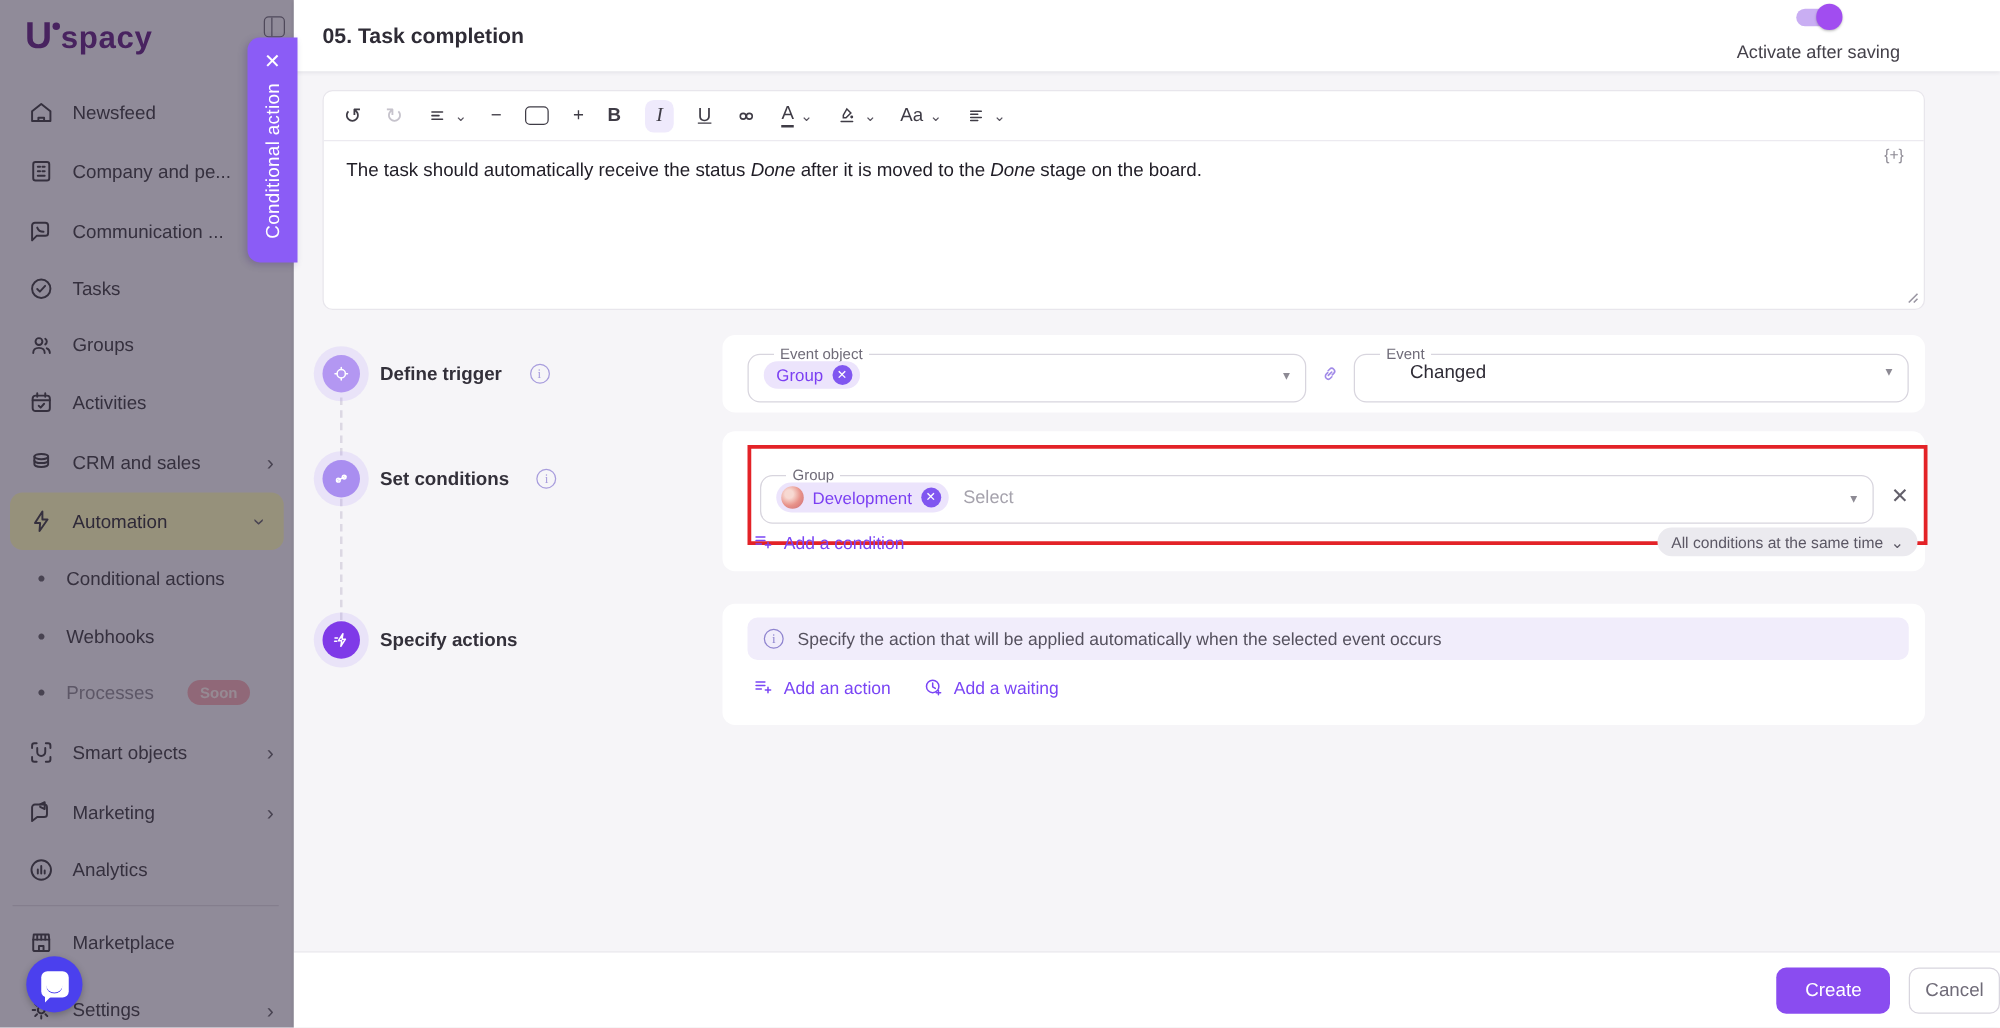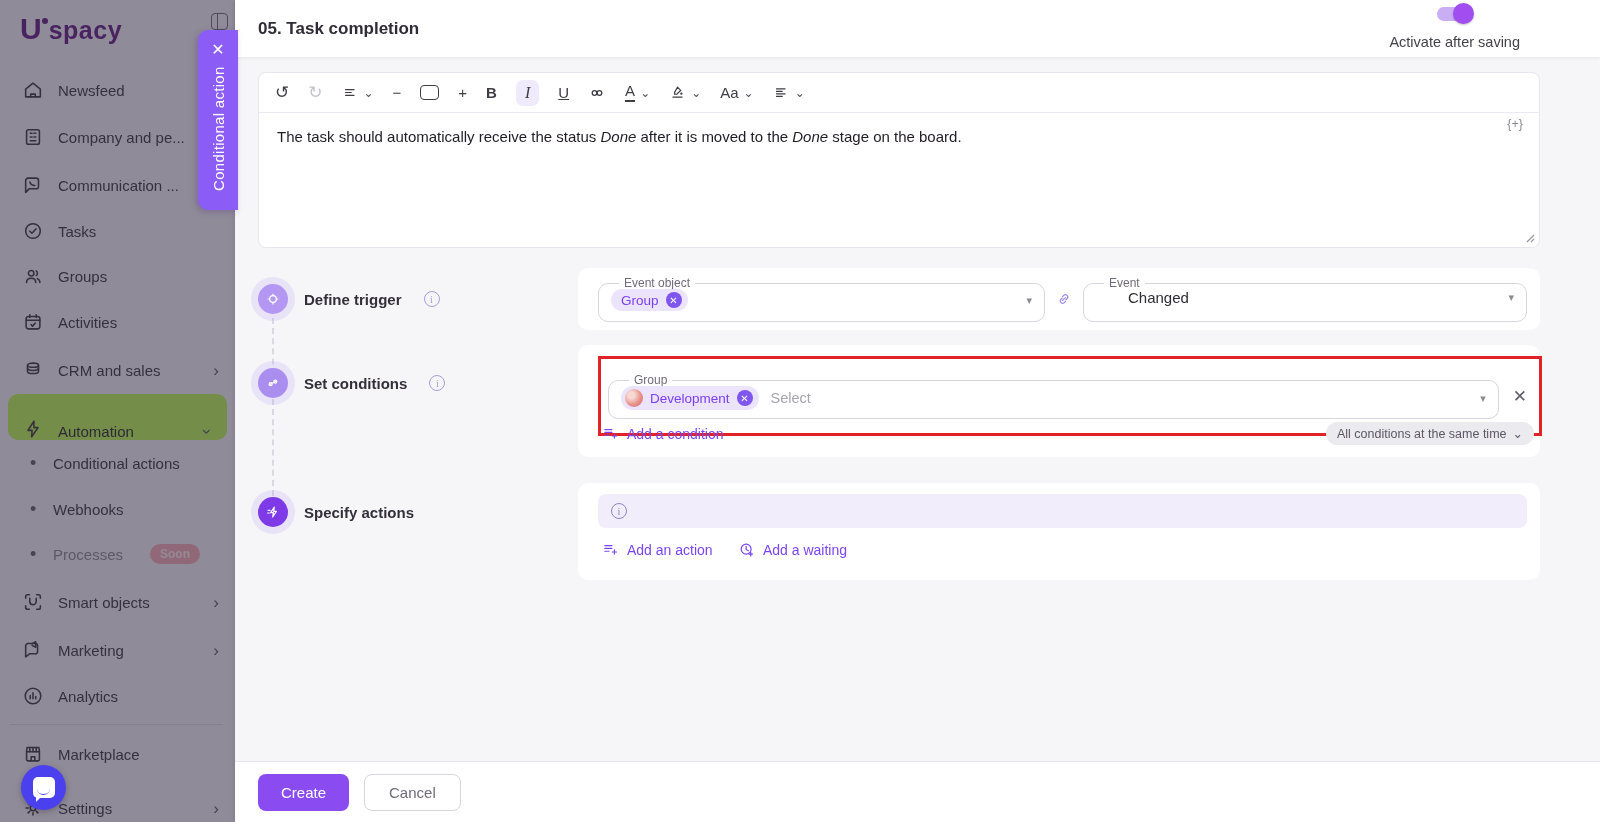--- a/index.html
+++ b/index.html
@@ -17,21 +17,21 @@
   .logo .rest { font-size:25px; font-weight:700; margin-left:7px; letter-spacing:.5px; }
   .collapse-ic { position:absolute; left:211px; top:13px; width:17px; height:17px;
     border:1.6px solid #7a7586; border-radius:4px; }
   .collapse-ic::after { content:""; position:absolute; left:5px; top:0; bottom:0;
     border-left:1.6px solid #7a7586; }
 
   .nav-item { position:absolute; left:0; width:235px; height:46px; display:flex;
     align-items:center; gap:14px; padding:0 16px 0 22px; font-size:15px; color:#4b4752;
     cursor:pointer; }
   .nav-item.active { left:8px; width:219px; padding-left:14px; border-radius:10px;
-    background:#bef264; color:#3e3a46;align-items:flex-end; }
+    background:#fef9c3; color:#3e3a46; }
   .nav-item.sub { padding-left:30px; gap:17px; }
   .nav-item.disabled { color:#948f9d; }
   .nicon { width:22px; height:22px; flex:0 0 22px; stroke:#4b4752; fill:none;
     stroke-width:1.7; stroke-linecap:round; stroke-linejoin:round; }
   .chev { margin-left:auto; font-size:17px; color:#6d6975; line-height:1; }
   .chev.down { transform:rotate(90deg); }
   .bullet { font-size:18px; color:#6d6975; line-height:1; width:6px; }
   .soon { background:#f2aebc; color:#fdecef; font-size:12px; font-weight:600;
     border-radius:10px; padding:3px 10px; margin-left:10px; }
   .side-divider { position:absolute; left:10px; right:12px; top:724px;
@@ -136,25 +136,25 @@
     gap:6px; cursor:pointer; }
   .banner { position:absolute; left:20px; top:11px; width:929px; height:34px; background:#f1edfb;
     border-radius:8px; display:flex; align-items:center; gap:11px; padding:0 13px;
     font-size:14px; color:#55515e; }
   .banner .info-ic { border-color:#8f84cf; color:#8f84cf; margin:0; }
   .link-ic { stroke:#a18ae8; fill:none; stroke-width:1.7; stroke-linecap:round; }
 
   
   .footer { position:absolute; left:0; right:0; bottom:0; height:61px; background:#fff;
     border-top:1px solid #e8e6ec; display:flex; align-items:center; gap:15px;
-    padding-left:23px; }
+    padding-left:23px;justify-content:flex-end; }
   .btn-create { background:#8a4cf0; color:#fff; border:none; border-radius:8px;
     padding:10px 23px; font-size:15px; cursor:pointer; font-family:inherit; }
   .btn-cancel { background:#fff; color:#6f6b78; border:1px solid #d8d5de; border-radius:8px;
-    padding:9px 24px; font-size:15px; cursor:pointer; font-family:inherit; }
+    padding:9px 12px; font-size:15px; cursor:pointer; font-family:inherit; }
 </style>
 </head>
 <body>
 
 <div class="sidebar">
   <div class="logo">
     <span class="u">U</span>
     <span class="rest">spacy</span>
   </div>
   <span class="collapse-ic"></span>
@@ -441,20 +441,21 @@
     </span>
     <span class="mode-pill">
       <span>All conditions at the same time</span>
       <span>⌄</span>
     </span>
   </div>
 
   <div class="card" style="top:483px; height:97px;">
     <div class="banner">
       <span class="info-ic">i</span>
+      <span>Specify the action that will be applied automatically when the selected event occurs</span>
     </div>
     <span class="plink" style="position:absolute; left:24px; top:58px">
       <svg width="17" height="17" viewBox="0 0 24 24">
           <path d="M4 6.5h10M4 10.5h10M4 14.5h6"></path>
           <path d="M14.5 15.5h6M17.5 12.5v6"></path>
         </svg>
       <span>Add an action</span>
     </span>
     <span class="plink" style="position:absolute; left:160px; top:58px">
       <svg width="17" height="17" viewBox="0 0 24 24">

